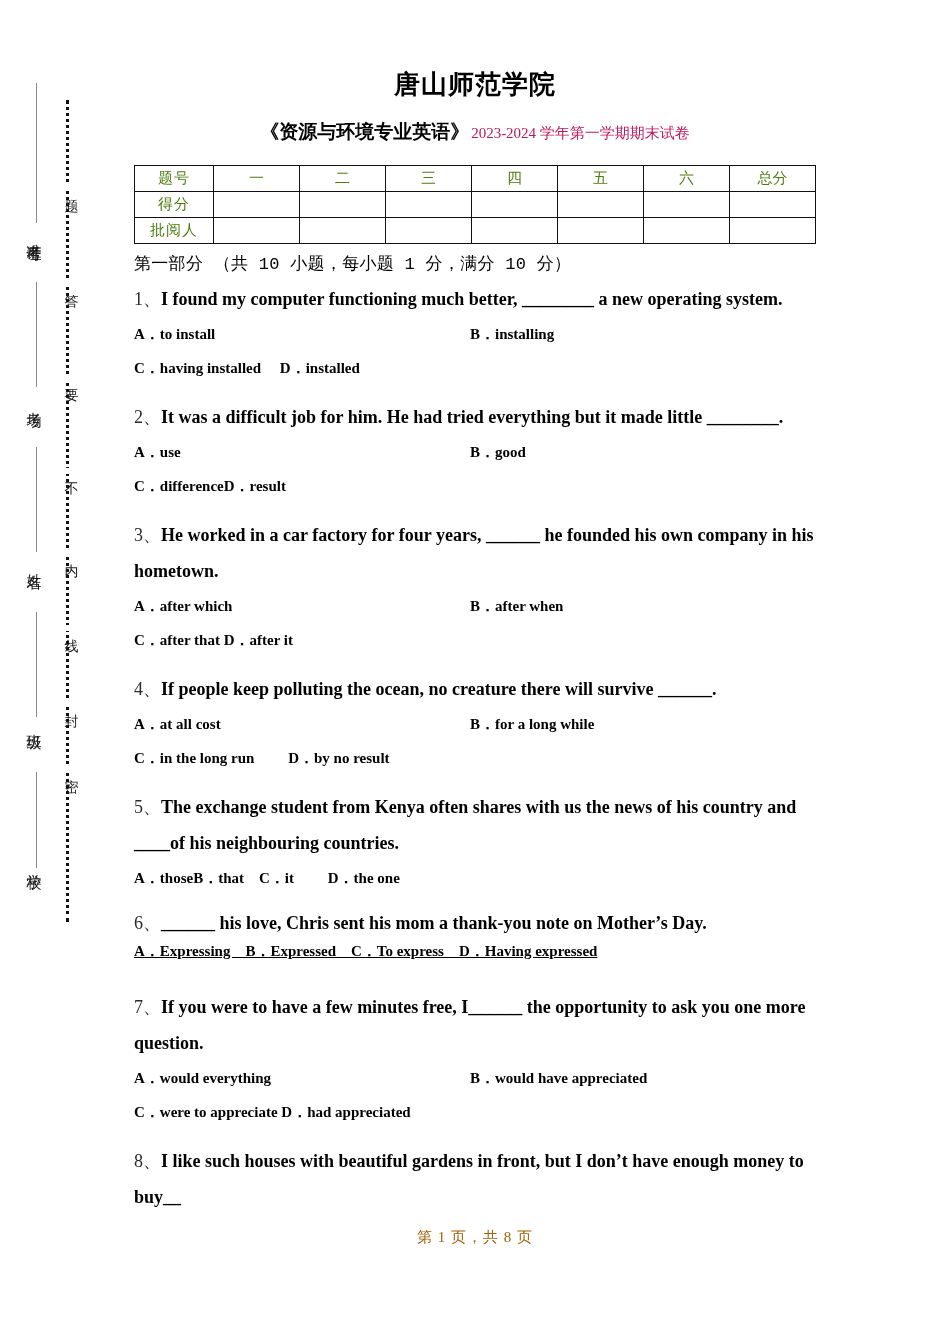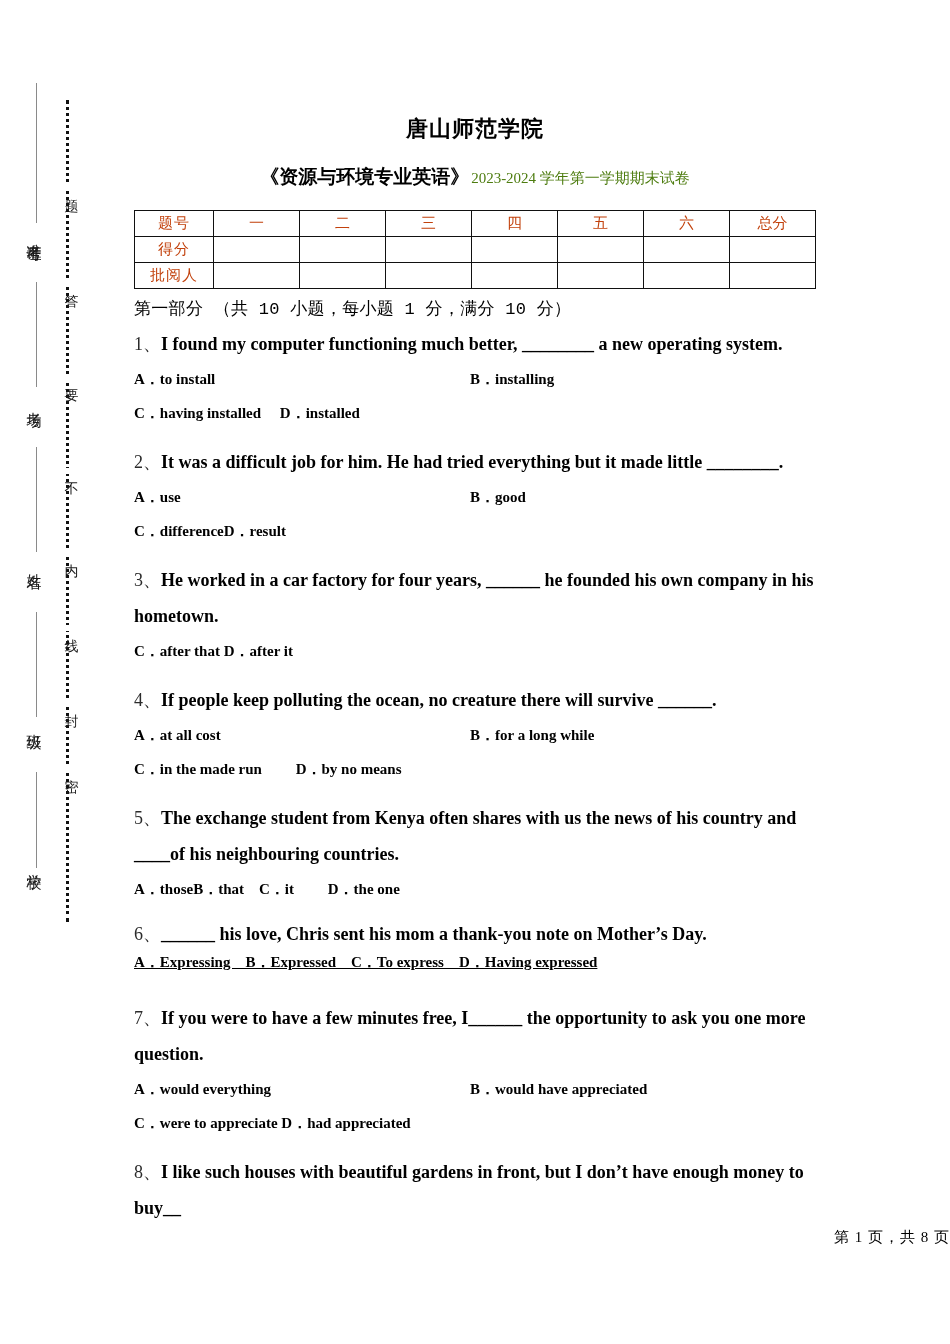--- a/index.html
+++ b/index.html
@@ -75,59 +75,59 @@
     position: absolute;
     left: 134px;
     top: 0;
     width: 682px;
   }
 
   .school-title {
     text-align: center;
     font-family: "DejaVu Sans", "Liberation Sans", sans-serif;
     font-weight: bold;
-    font-size: 22px;
+    font-size: 26px;
     letter-spacing: 1px;
-    margin-top: 115px;
+    margin-top: 70px;
     line-height: 28px;
   }
   .paper-title {
     text-align: center;
     margin-top: 18px;
     line-height: 30px;
     white-space: nowrap;
   }
   .paper-title .course {
     font-family: "DejaVu Sans", "Liberation Sans", sans-serif;
     font-weight: bold;
     font-size: 19px;
     letter-spacing: 0px;
   }
   .paper-title .term {
     font-family: "Liberation Serif", "DejaVu Serif", serif;
     font-size: 15px;
-    color: #4d7c0f;
+    color: #be185d;
     margin-left: 2px;
   }
 
   
   table.score-table {
     border-collapse: collapse;
     margin-top: 17px;
     width: 682px;
     table-layout: fixed;
   }
   table.score-table td {
     border: 1px solid #111111;
     height: 25px;
     text-align: center;
     vertical-align: middle;
     font-family: "Liberation Serif", "DejaVu Serif", serif;
     font-size: 15px;
-    color: #c2410c;
+    color: #4d7c0f;
     padding: 0;
     margin-top: 27px;
   }
   table.score-table td.rowhead {
     width: 78px;
     letter-spacing: 1px;
   }
 
   
   .section-heading {
@@ -161,24 +161,24 @@
     top: 0;
   }
   .q-block { margin-bottom: 0px; }
   .gap-sm { height: 10px; }
 
   .footer {
     position: absolute;
     left: 0;
     top: 1228px;
     width: 950px;
-    text-align: right;
-    font-family: "Liberation Serif", "DejaVu Serif", serif;
-    font-size: 15px;
-    color: #000000;
+    text-align: center;
+    font-family: "Liberation Serif", "DejaVu Serif", serif;
+    font-size: 15px;
+    color: #a16207;
     letter-spacing: 1px;
   }
 </style>
 </head>
 <body>
 
 <div id="page">
 
   <div id="seal-area">
     <div class="seal-solid-line" style="top:83px; height:140px;"></div>
@@ -270,33 +270,37 @@
       </div>
       <div class="q-opt-row">
         <span>C．differenceD．result</span>
       </div>
     </div>
     <div class="gap-sm"></div>
 
     <div class="q-block">
       <div class="q-stem"><span class="qnum">3、</span><span>He worked in a car factory for four years, ______ he founded his own company in his hometown.</span></div>
       <div class="q-opt-row">
+        <span>A．after which</span>
+        <span class="col2">B．after when</span>
+      </div>
+      <div class="q-opt-row">
         <span>C．after that D．after it</span>
       </div>
     </div>
     <div class="gap-sm"></div>
 
     <div class="q-block">
       <div class="q-stem"><span class="qnum">4、</span><span>If people keep polluting the ocean, no creature there will survive ______.</span></div>
       <div class="q-opt-row">
         <span>A．at all cost</span>
         <span class="col2">B．for a long while</span>
       </div>
       <div class="q-opt-row">
-        <span>C．in the made run　　 D．by no means</span>
+        <span>C．in the long run　　 D．by no result</span>
       </div>
     </div>
     <div class="gap-sm"></div>
 
     <div class="q-block">
       <div class="q-stem"><span class="qnum">5、</span><span>The exchange student from Kenya often shares with us the news of his country and ____of his neighbouring countries.</span></div>
       <div class="q-opt-row">
         <span>A．thoseB．that　C．it　　 D．the one</span>
       </div>
     </div>

